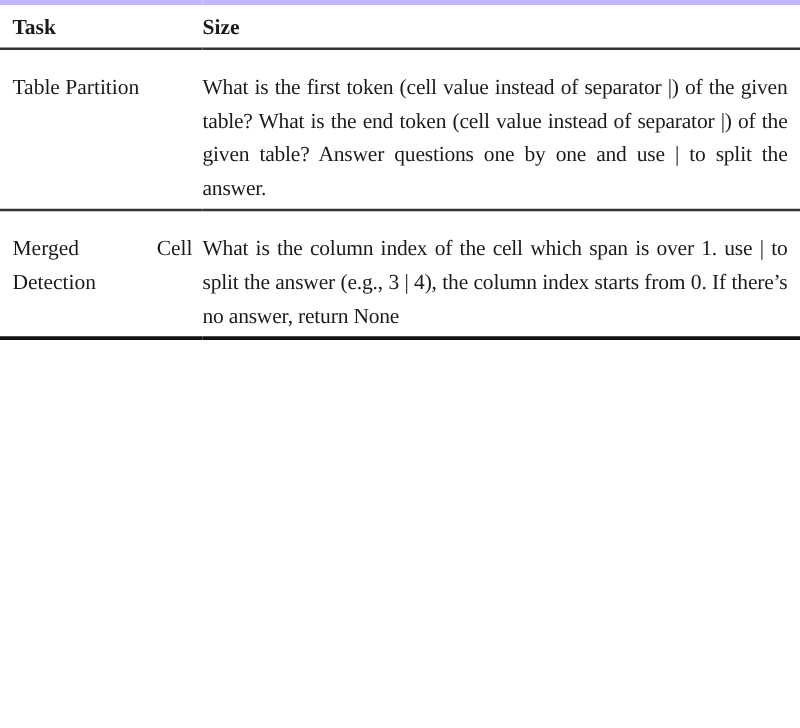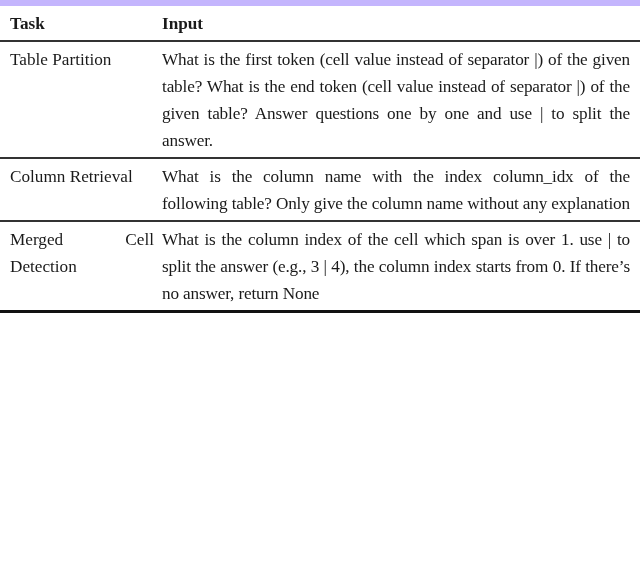--- a/index.html
+++ b/index.html
@@ -23,38 +23,38 @@
     .tbl col.c1 { width: 162px; }
     .tbl col.c2 { width: 478px; }
     .tbl th, .tbl td {
       text-align: left;
       vertical-align: top;
       font-size: 17.2px;
       line-height: 27px;
       padding: 0;
     }
     .tbl thead tr {
-      border-top: 6px solid #c4b5fd;
+      border-top: 4px solid #c4b5fd;
       border-bottom: 2px solid #333;
     }
     .tbl thead th {
       font-weight: bold;
       padding-top: 4px;
       padding-bottom: 3px;
     }
     .tbl th.c1, .tbl td.c1 { padding-left: 10px; }
     .tbl th.c2, .tbl td.c2 { padding-left: 0; padding-right: 10px; }
     .tbl tbody tr {
       border-bottom: 2px solid #333;
     }
     .tbl tbody tr:last-child {
       border-bottom: 3px solid #111;
     }
     .tbl tbody td {
-      padding-top: 4px;
+      padding-top: 16px;
       padding-bottom: 3px;
     }
     .tbl td.c1 {
       text-align: justify;
       padding-right: 8px;
       word-spacing: 0;
     }
     .tbl td.c2 {
       text-align: justify;
       letter-spacing: -0.15px;
@@ -64,30 +64,26 @@
 <body>
 
 <table class="tbl">
   <colgroup>
     <col class="c1">
     <col class="c2">
   </colgroup>
   <thead>
     <tr>
       <th class="c1">Task</th>
-      <th class="c2">Input</th>
+      <th class="c2">Size</th>
     </tr>
   </thead>
   <tbody>
     <tr>
       <td class="c1">Table Partition</td>
       <td class="c2">What is the first token (cell value instead of separator |) of the given table? What is the end token (cell value instead of separator |) of the given table? Answer questions one by one and use | to split the answer.</td>
-    </tr>
-    <tr>
-      <td class="c1">Column Retrieval</td>
-      <td class="c2">What is the column name with the index column_idx of the following table? Only give the column name without any explanation</td>
     </tr>
     <tr>
       <td class="c1">Merged Cell Detection</td>
       <td class="c2">What is the column index of the cell which span is over 1. use | to split the answer (e.g., 3 | 4), the column index starts from 0. If there’s no answer, return None</td>
     </tr>
   </tbody>
 </table>
 
 </body></html>

